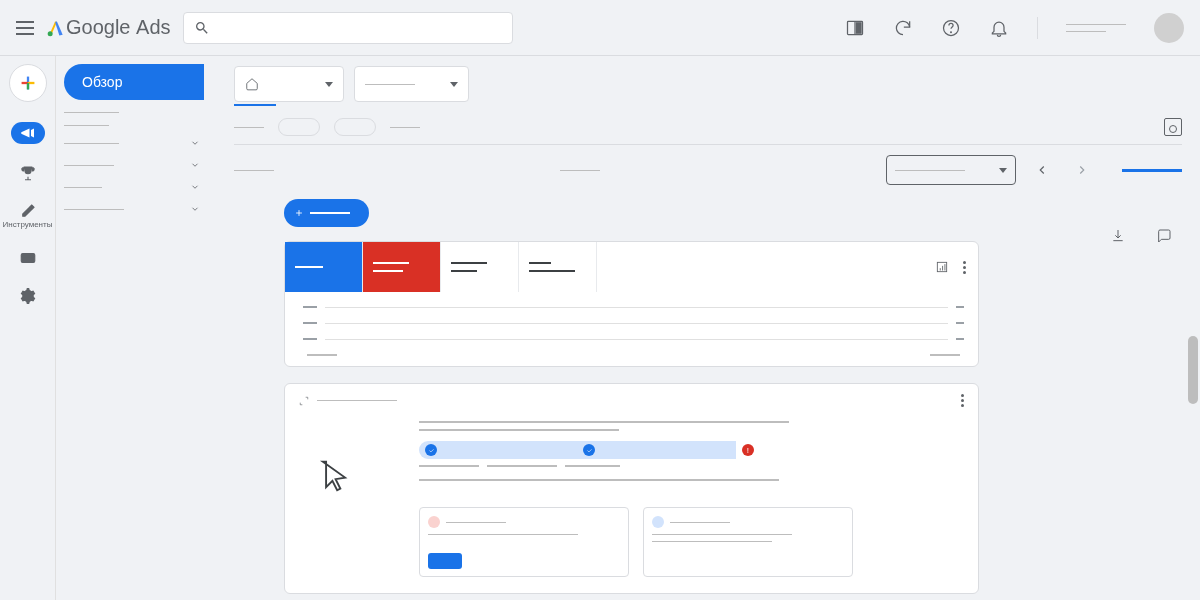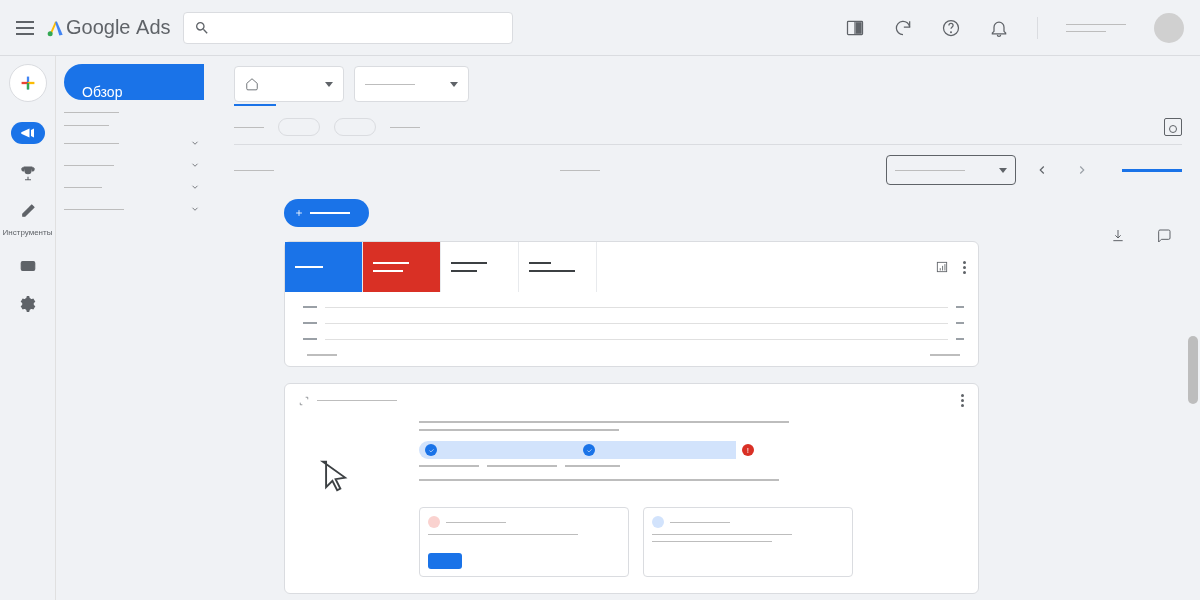--- a/index.html
+++ b/index.html
@@ -16,28 +16,28 @@
 .top-icon-btn svg{width:20px;height:20px;fill:none;stroke:#5f6368;stroke-width:1.5}
 .sep{width:1px;height:22px;background:#dadce0}
 .acct-line{width:60px;height:1px;background:#bdbdbd}
 .acct-line2{width:40px;height:1px;background:#bdbdbd}
 .acct-stack{display:flex;flex-direction:column;gap:6px}
 .avatar{width:30px;height:30px;border-radius:50%;background:#d0d0d0}
 .layout{display:flex;height:calc(600px - 56px)}
 .rail{width:56px;border-right:1px solid #e0e0e0;display:flex;flex-direction:column;align-items:center;padding-top:8px;gap:20px}
 .plus-btn{width:38px;height:38px;border-radius:50%;background:#fff;border:1px solid #dadce0;display:flex;align-items:center;justify-content:center;cursor:pointer}
 .plus-btn svg{width:22px;height:22px}
-.rail-item{width:36px;display:flex;flex-direction:column;align-items:center;gap:8px;cursor:pointer}
+.rail-item{width:36px;display:flex;flex-direction:column;align-items:center;gap:0;cursor:pointer}
 .rail-pill{width:34px;height:22px;border-radius:11px;display:flex;align-items:center;justify-content:center}
 .rail-pill.active{background:#1a73e8}
 .rail-item svg{width:18px;height:18px;fill:#5f6368}
 .rail-pill.active svg{fill:#fff}
 .rail-label{font-size:8px;color:#5f6368}
 .sidepanel{width:160px;padding:8px 0 0 8px}
-.obzor{width:140px;height:36px;background:#1a73e8;border-radius:18px 0 0 18px;display:flex;align-items:flex-end;padding-left:18px;color:#fff;font-size:14px;cursor:pointer}
+.obzor{width:140px;height:36px;background:#1a73e8;border-radius:18px 0 0 18px;display:flex;align-items:center;padding-left:18px;color:#fff;font-size:14px;cursor:pointer}
 .side-list{margin-top:12px;display:flex;flex-direction:column;gap:12px}
 .side-row{display:flex;align-items:center;justify-content:space-between;padding-right:16px;cursor:pointer}
 .ghost-line{height:1px;background:#bdbdbd}
 .chev{width:10px;height:10px}
 .main{flex:1;padding:10px 18px 0 18px;overflow:hidden;position:relative}
 .selectors{display:flex;gap:10px}
 .selbox{height:36px;border:1px solid #dadce0;border-radius:4px;background:#fff;display:flex;align-items:center;padding:0 10px;gap:8px;cursor:pointer}
 .selbox.w1{width:110px}
 .selbox.w2{width:115px}
 .tri{width:0;height:0;border-left:4px solid transparent;border-right:4px solid transparent;border-top:5px solid #5f6368;margin-left:auto}

